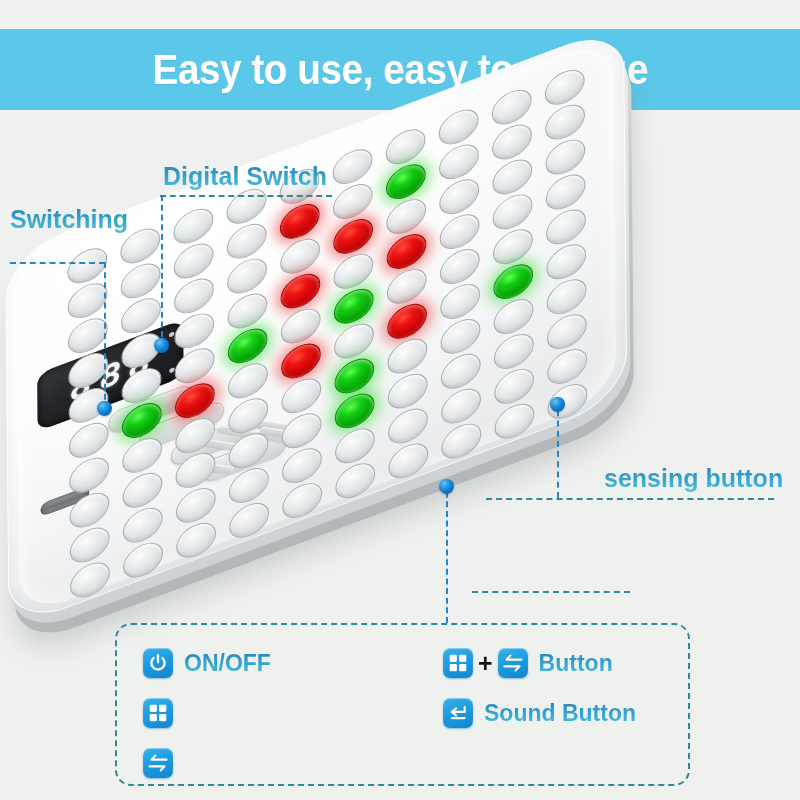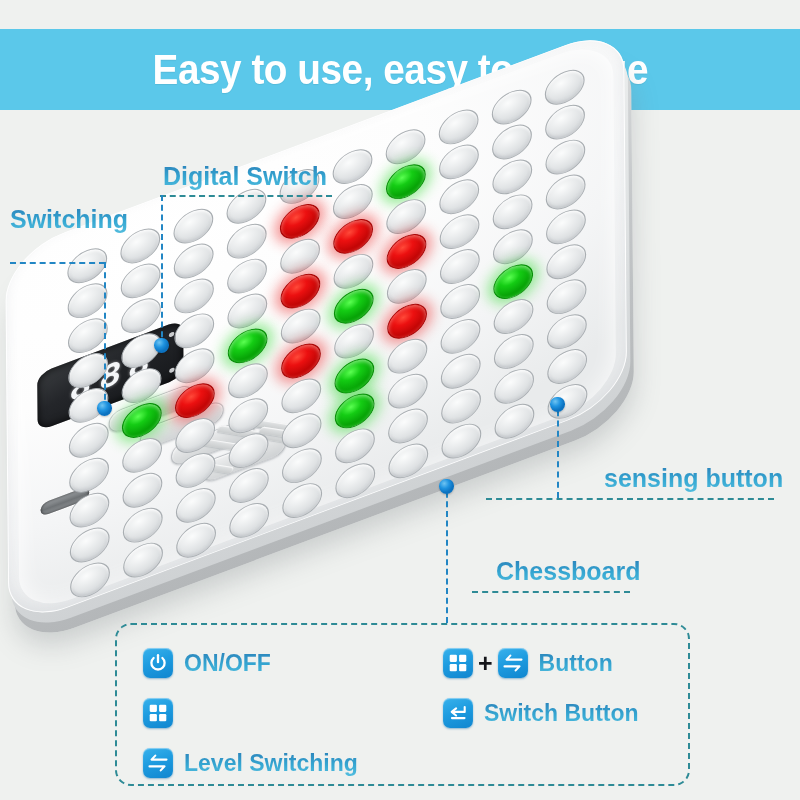--- a/index.html
+++ b/index.html
@@ -348,21 +348,20 @@
   <div class="callout-label" style="left:163px;top:53px;">Digital Switch</div>
   <div class="lead h" style="left:160px;top:85px;width:172px;"></div>
   <div class="lead blue-v" style="left:161px;top:85px;height:152px;"></div>
   <div class="dot pin" style="left:154px;top:228px;"></div>
 
   <div class="callout-label" style="left:604px;top:355px;">sensing button</div>
   <div class="lead h" style="left:486px;top:388px;width:288px;"></div>
   <div class="lead blue-v" style="left:557px;top:290px;height:98px;"></div>
   <div class="dot pin" style="left:550px;top:287px;"></div>
 
-  <div class="callout-label" style="left:496px;top:448px;">Chessboard</div>
   <div class="lead h" style="left:472px;top:481px;width:158px;"></div>
   <div class="lead blue-v" style="left:446px;top:372px;height:141px;"></div>
   <div class="dot pin" style="left:439px;top:369px;"></div>
 
   <div class="legend">
 
     <div class="legend-col left">
 
       <div class="legend-row">
         <span class="ico g-power">
@@ -385,21 +384,20 @@
         </span>
       </div>
 
       <div class="legend-row">
         <span class="ico g-swap">
           <svg width="22" height="18" viewBox="0 0 22 18">
             <path d="M19.5 5.6 H4.5 L8.3 1.6" fill="none" stroke="#ffffff" stroke-width="2.1" stroke-linecap="round" stroke-linejoin="round"></path>
             <path d="M2.5 12.4 H17.5 L13.7 16.4" fill="none" stroke="#ffffff" stroke-width="2.1" stroke-linecap="round" stroke-linejoin="round"></path>
           </svg>
         </span>
-        <span class="legend-text">Level Switching</span>
       </div>
 
     </div>
 
     <div class="legend-col right">
 
       <div class="legend-row">
         <span class="ico g-grid">
           <svg width="19" height="19" viewBox="0 0 19 19">
             <rect x="1.2" y="1.2" width="7.2" height="7.2" rx="1.1" fill="#ffffff"></rect>
@@ -419,19 +417,19 @@
       </div>
 
       <div class="legend-row">
         <span class="ico g-return">
           <svg width="21" height="19" viewBox="0 0 21 19">
             <path d="M17.2 3.6 V8.4 H5.0" fill="none" stroke="#ffffff" stroke-width="2.1" stroke-linecap="round" stroke-linejoin="round"></path>
             <path d="M8.6 4.9 L4.2 8.4 L8.6 12.0" fill="none" stroke="#ffffff" stroke-width="2.1" stroke-linecap="round" stroke-linejoin="round"></path>
             <line x1="4.4" y1="14.6" x2="17.0" y2="14.6" stroke="#ffffff" stroke-width="2.1" stroke-linecap="round"></line>
           </svg>
         </span>
-        <span class="legend-text">Switch Button</span>
+        <span class="legend-text">Sound Button</span>
       </div>
 
     </div>
   </div>
 
 </div>
 
 </body></html>

